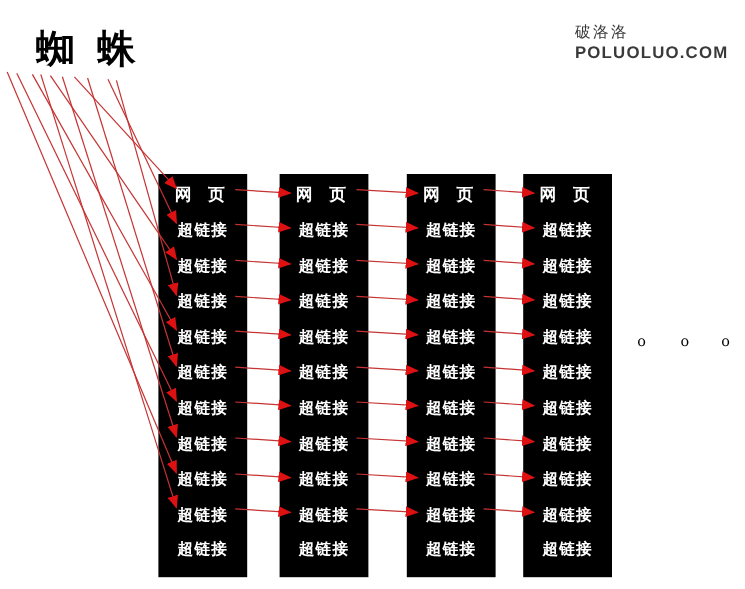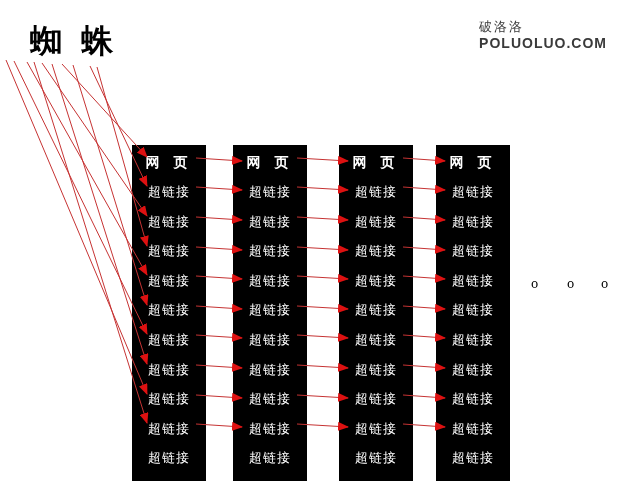--- a/index.html
+++ b/index.html
@@ -56,20 +56,21 @@
     font-weight:bold;
     letter-spacing:5px;
     white-space:pre;
   }
   .col-row{
     height:29.6px;
     line-height:29.6px;
     font-size:13px;
     letter-spacing:1px;
     white-space:pre;
+    font-weight:bold;
   }
   .ellipsis-dot{
     position:absolute;
     top:277px;
     font-family:"DejaVu Serif","Liberation Serif",serif;
     font-size:12px;
     color:#000000;
   }
   svg.overlay{
     position:absolute;

